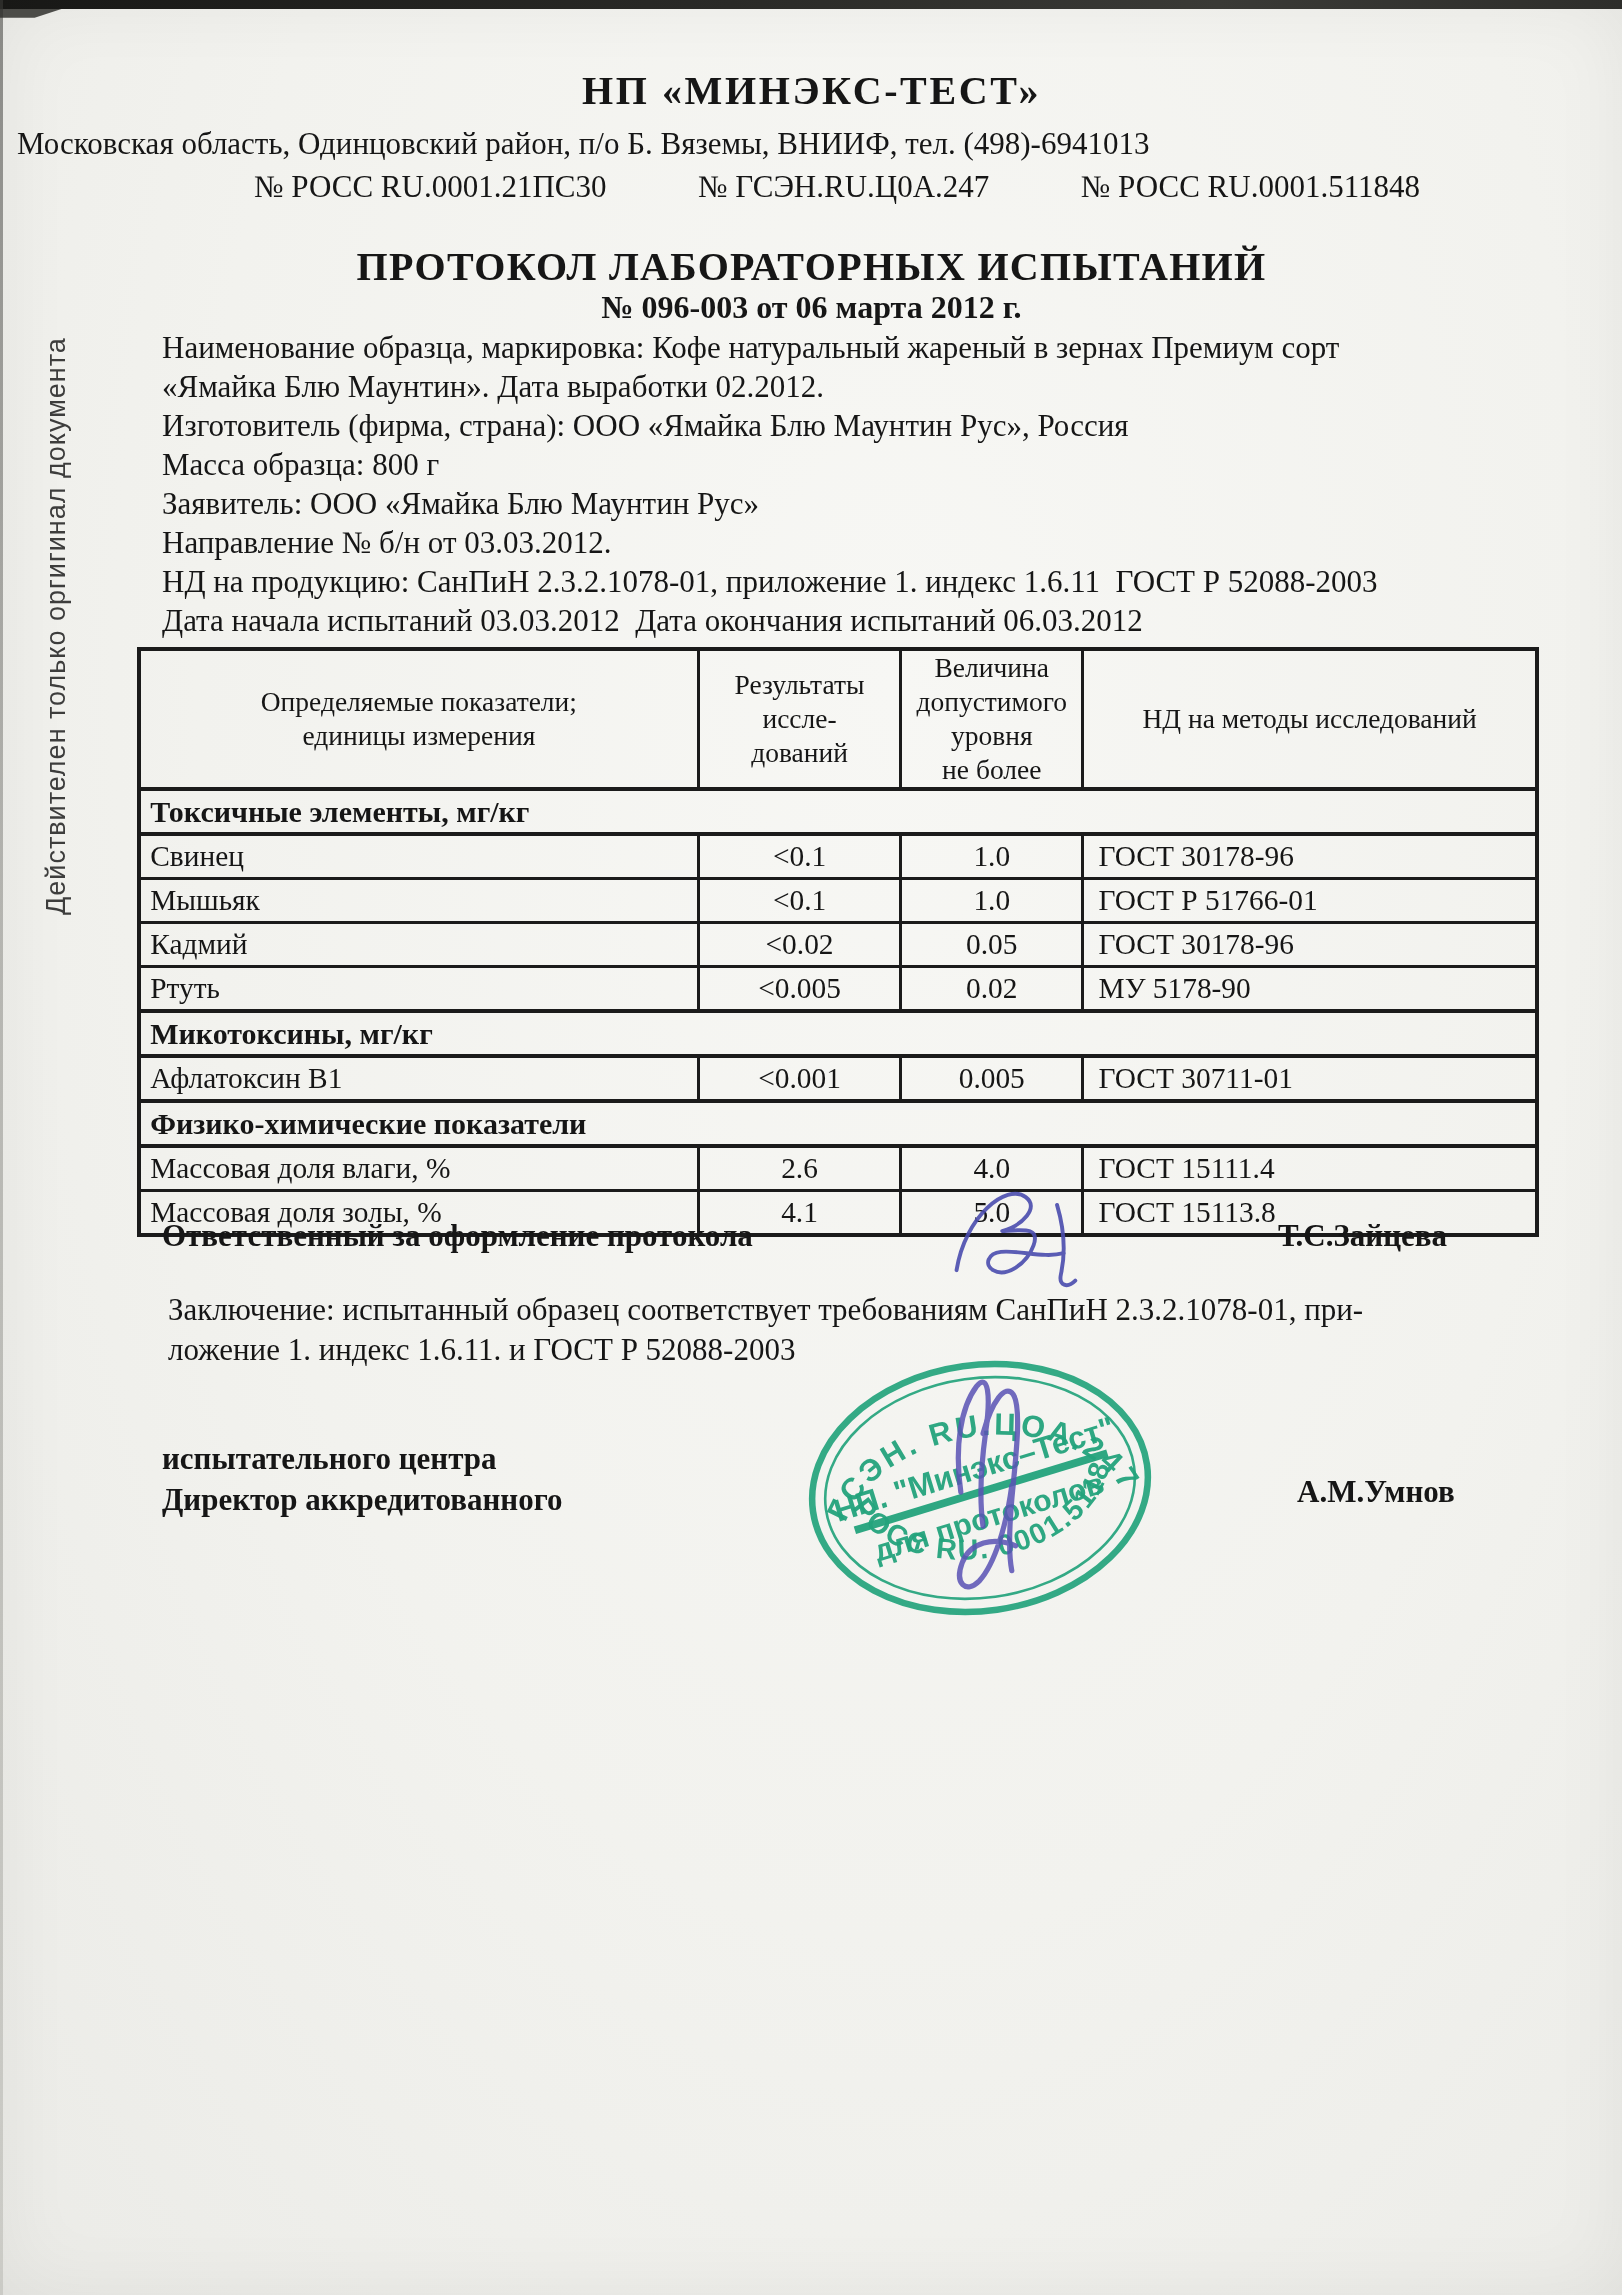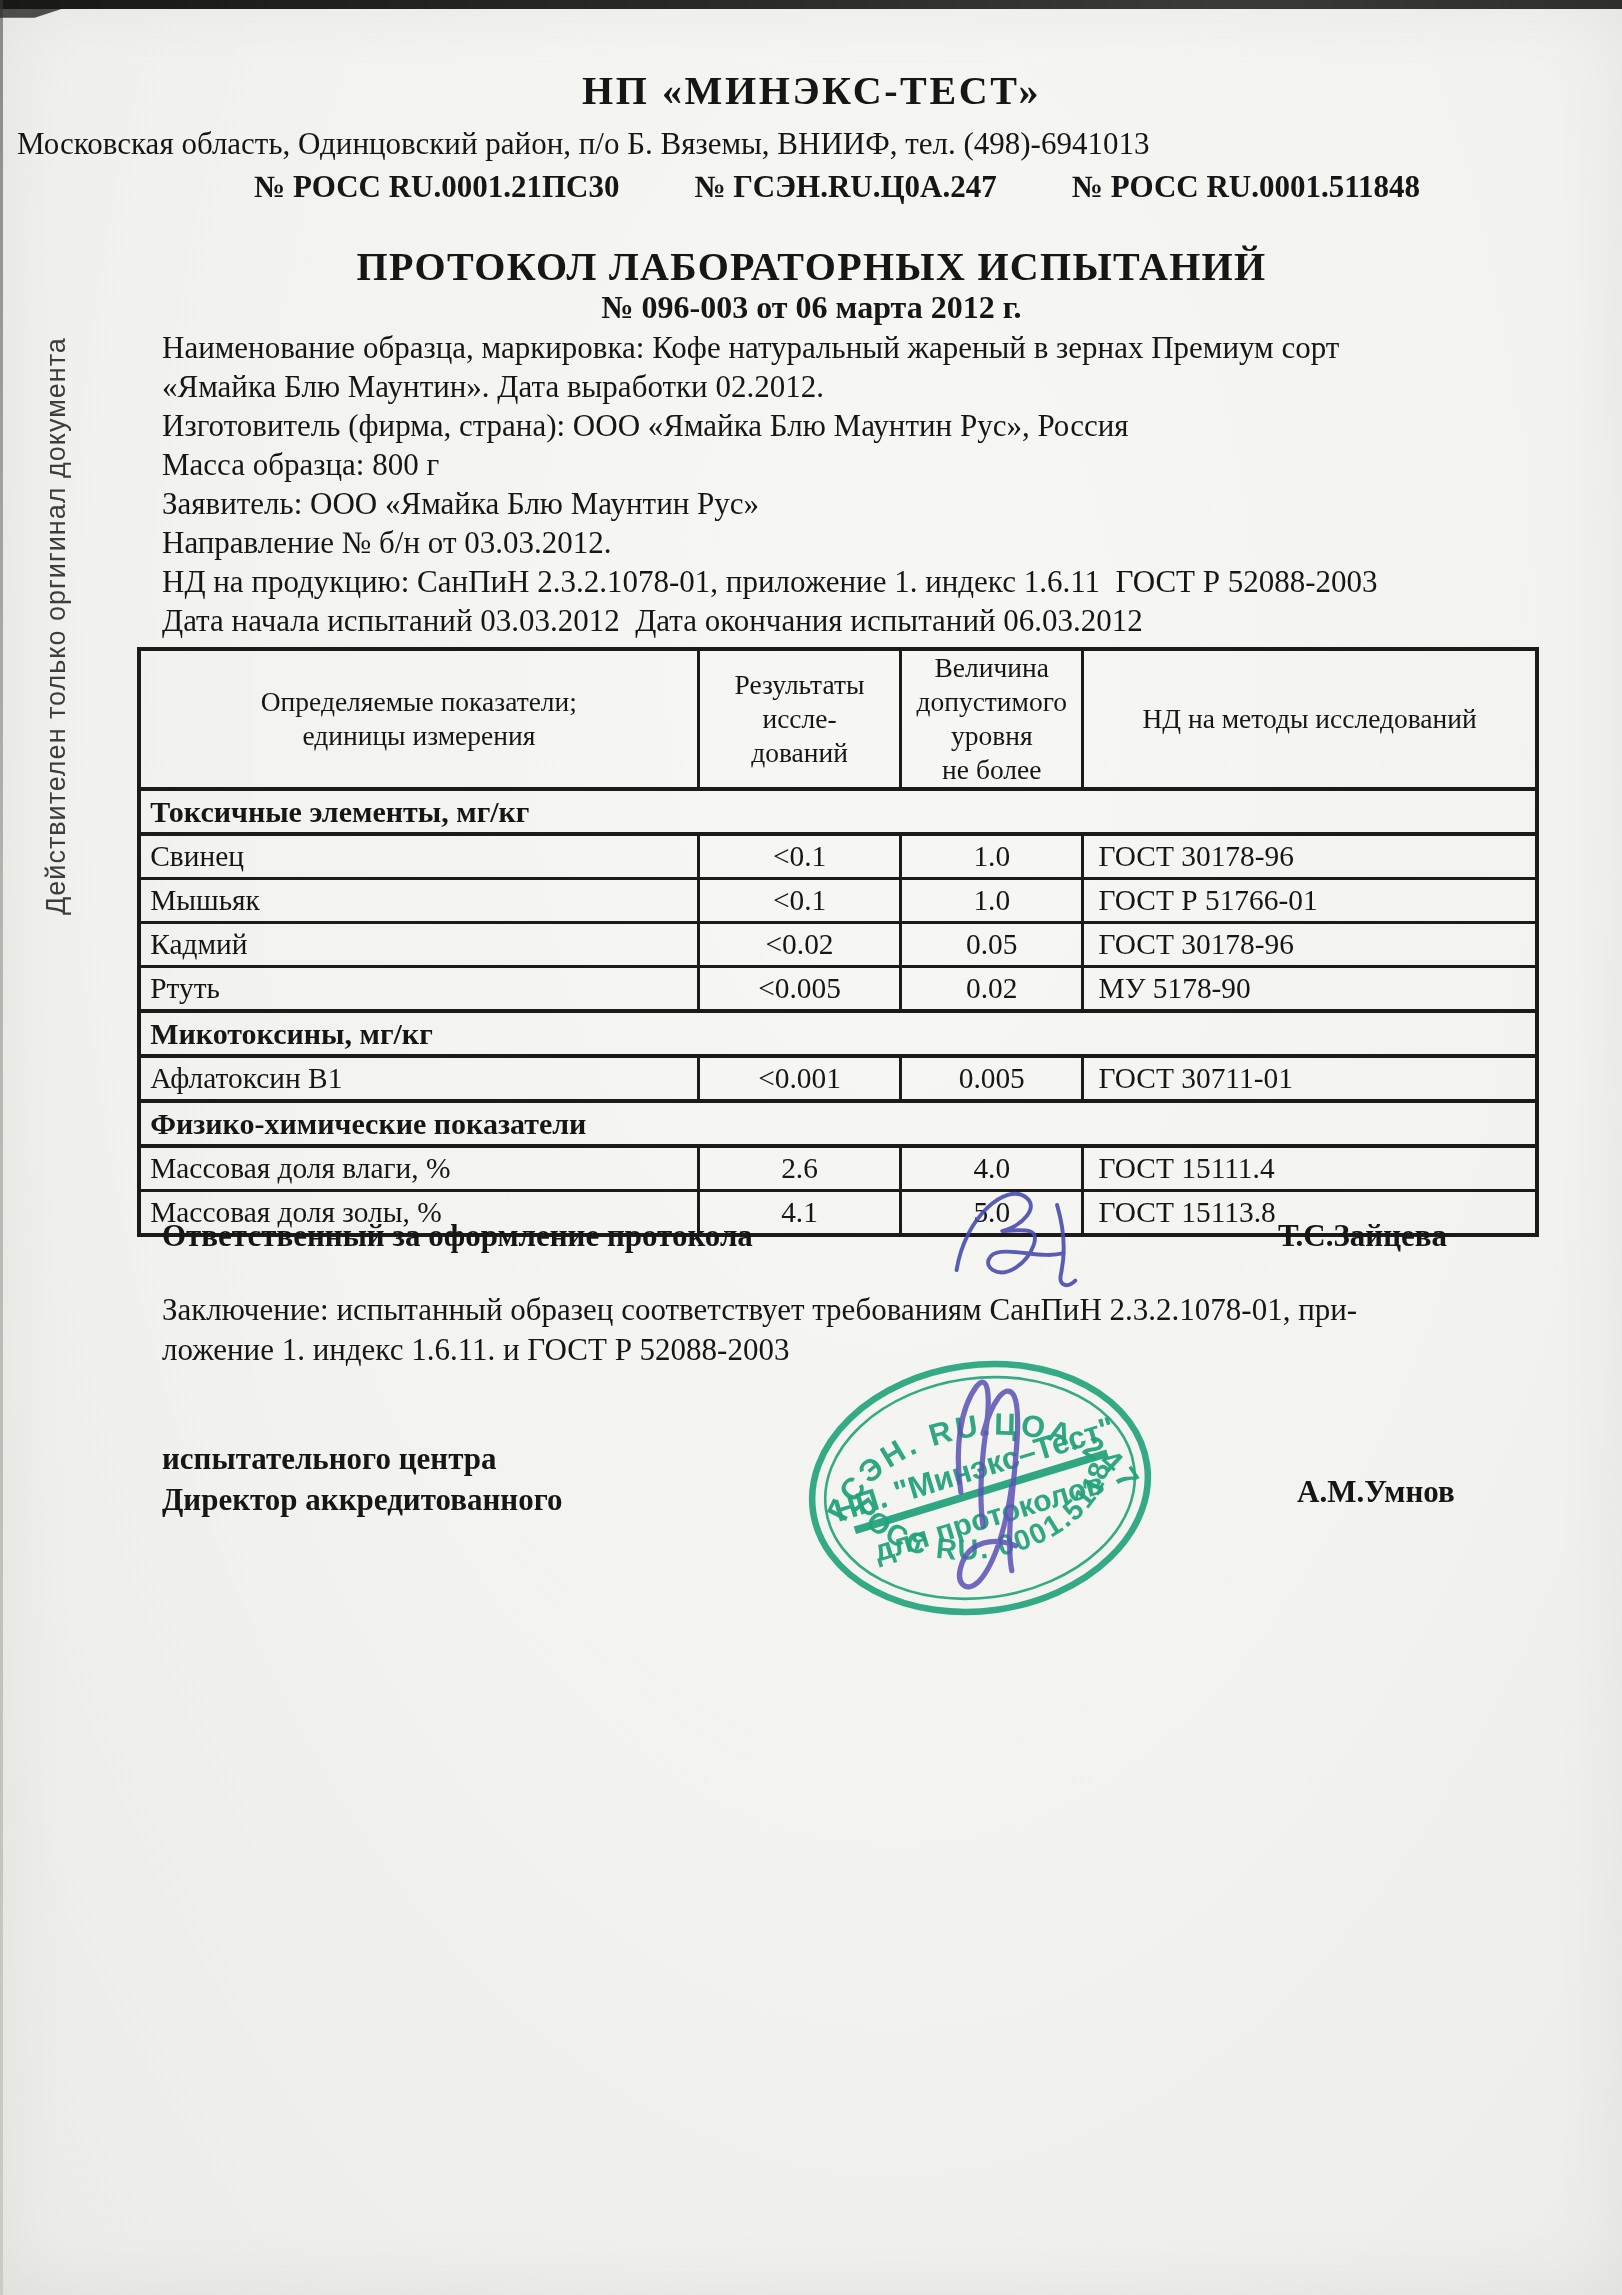--- a/index.html
+++ b/index.html
@@ -26,21 +26,21 @@
     transform-origin:0 0;transform:rotate(-90deg);
     white-space:nowrap;
     font-family:"Liberation Sans","DejaVu Sans",sans-serif;
     font-size:27px;letter-spacing:1px;color:#2e2e2e;opacity:.92;
   }
 
   .org-name{position:absolute;top:67px;left:0;width:100%;text-align:center;
     font-size:40px;font-weight:bold;letter-spacing:2.6px;}
   .address{position:absolute;top:126px;left:0;width:100%;text-align:left;font-size:31px;margin-left:17px;}
   .certs{position:absolute;top:169px;left:254px;right:203px;display:flex;
-    justify-content:space-between;font-size:31px;font-weight:bold;}
+    justify-content:space-between;font-size:31px;font-weight:normal;}
   .doc-title{position:absolute;top:243px;left:0;width:100%;text-align:center;
     font-size:40px;font-weight:bold;letter-spacing:1.3px;}
   .doc-number{position:absolute;top:289px;left:0;width:100%;text-align:center;
     font-size:32px;font-weight:bold;}
 
   .intro{position:absolute;top:328px;left:162px;width:1328px;
     font-size:31px;line-height:39px;}
   .intro div{white-space:nowrap;}
 
   table.results{
@@ -62,21 +62,21 @@
   table.results td.method{padding-left:14.4px;}
   table.results tr.section td{
     font-weight:bold;font-size:30px;border-top-width:4.6px;border-bottom-width:4.6px;
   }
   table.results{border:4.6px solid #1b1b1b;}
 
   .resp-row{position:absolute;top:1218px;left:162px;width:1311px;
     display:flex;justify-content:space-between;align-items:flex-start;
     font-size:31px;font-weight:bold;gap:48px;}
   .sig-zaytseva{position:absolute;top:1171px;left:929px;}
-  .conclusion{position:absolute;top:1290px;left:162px;width:1361px;
+  .conclusion{position:absolute;top:1290px;left:168px;width:1361px;
     font-size:31px;line-height:40px;}
   .director{position:absolute;top:1438px;left:162px;
     font-size:31px;font-weight:bold;line-height:41px;}
   .umnov{position:absolute;top:1474px;left:1297px;font-size:31px;font-weight:bold;}
 
   .stamp-wrap{position:absolute;top:1353px;left:797px;width:366px;height:270px;
     transform:rotate(-8deg);}
   .stamp-sign{position:absolute;top:1355px;left:877px;}
 </style>
 </head>

